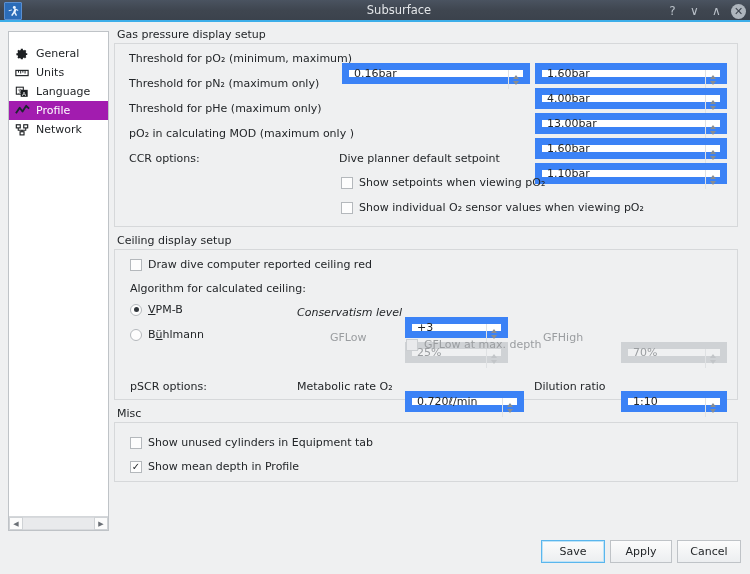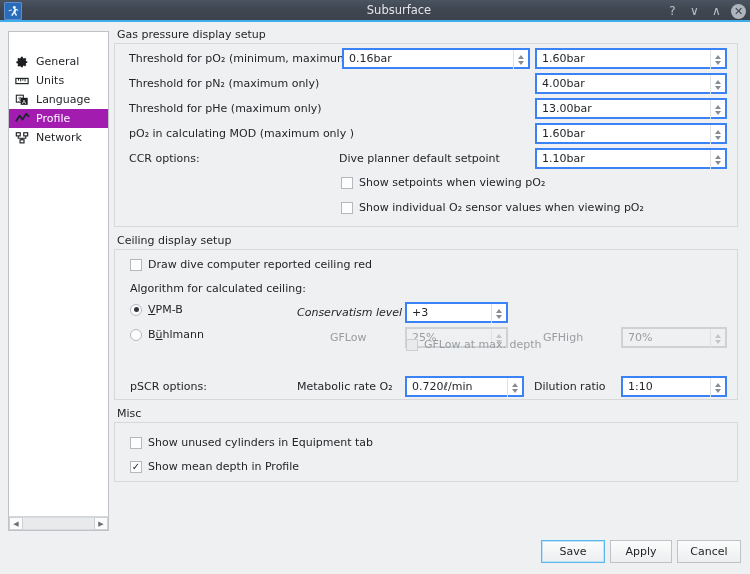--- a/index.html
+++ b/index.html
@@ -79,21 +79,21 @@
 
   .grp-title { font-size: 11px; color: #232629; padding-left: 3px; margin-bottom: 2px; }
   .grp-box { border: 1px solid #d6d8da; background: #eff0f1; position: relative; }
 
   .lbl { font-size: 11px; color: #232629; white-space: nowrap; }
   .lbl.dim { color: #9a9da0; }
 
   
   .spin {
     position: absolute; height: 21px; background: #ffffff;
-    border: 2px solid #3b82f6; display: flex; align-items: center;
+    border: 7px solid #3b82f6; display: flex; align-items: center; margin-top: 15px;
   }
   .spin.dis { background: #eff0f1; border-color: #cfd2d5; }
   .spin .val { padding-left: 5px; font-size: 11px; color: #232629; }
   .spin.dis .val { color: #9a9da0; }
   .spin .btns {
     position: absolute; right: 0; top: 0; width: 15px; height: 19px;
     border-left: 1px solid #dfe1e3;
     display: flex; flex-direction: column; align-items: center; justify-content: center;
   }
   .sp-up, .sp-dn { width: 0; height: 0; border-left: 3.5px solid transparent; border-right: 3.5px solid transparent; }
@@ -145,21 +145,21 @@
   <div class="win-btns">
     <div class="win-btn">?</div>
     <div class="win-btn">∨</div>
     <div class="win-btn">∧</div>
     <div class="win-btn close">✕</div>
   </div>
 </div>
 
 <div class="sidebar">
 
-  <div class="side-item" style="margin-top:20px;">
+  <div class="side-item" style="margin-top:12px;">
     <span class="side-ico">
       <svg width="14" height="14" viewBox="0 0 16 16">
           <path fill="#1c1f22" d="M8 5.2a2.8 2.8 0 100 5.6 2.8 2.8 0 000-5.6zm0 4.1a1.3 1.3 0 110-2.6 1.3 1.3 0 010 2.6z"></path>
           <path fill="#1c1f22" d="M14 7h-1.3a4.9 4.9 0 00-.6-1.4l.9-.9-1.7-1.7-.9.9A4.9 4.9 0 009 3.3V2H6.6v1.3a4.9 4.9 0 00-1.4.6l-.9-.9-1.7 1.7.9.9A4.9 4.9 0 003 7H1.6v2.4H3c.1.5.3 1 .6 1.4l-.9.9 1.7 1.7.9-.9c.4.3.9.5 1.4.6V14H9v-1.3c.5-.1 1-.3 1.4-.6l.9.9 1.7-1.7-.9-.9c.3-.4.5-.9.6-1.4H14V7z"></path>
         </svg>
     </span>
     <span class="side-lbl">General</span>
   </div>
 
   <div class="side-item">

